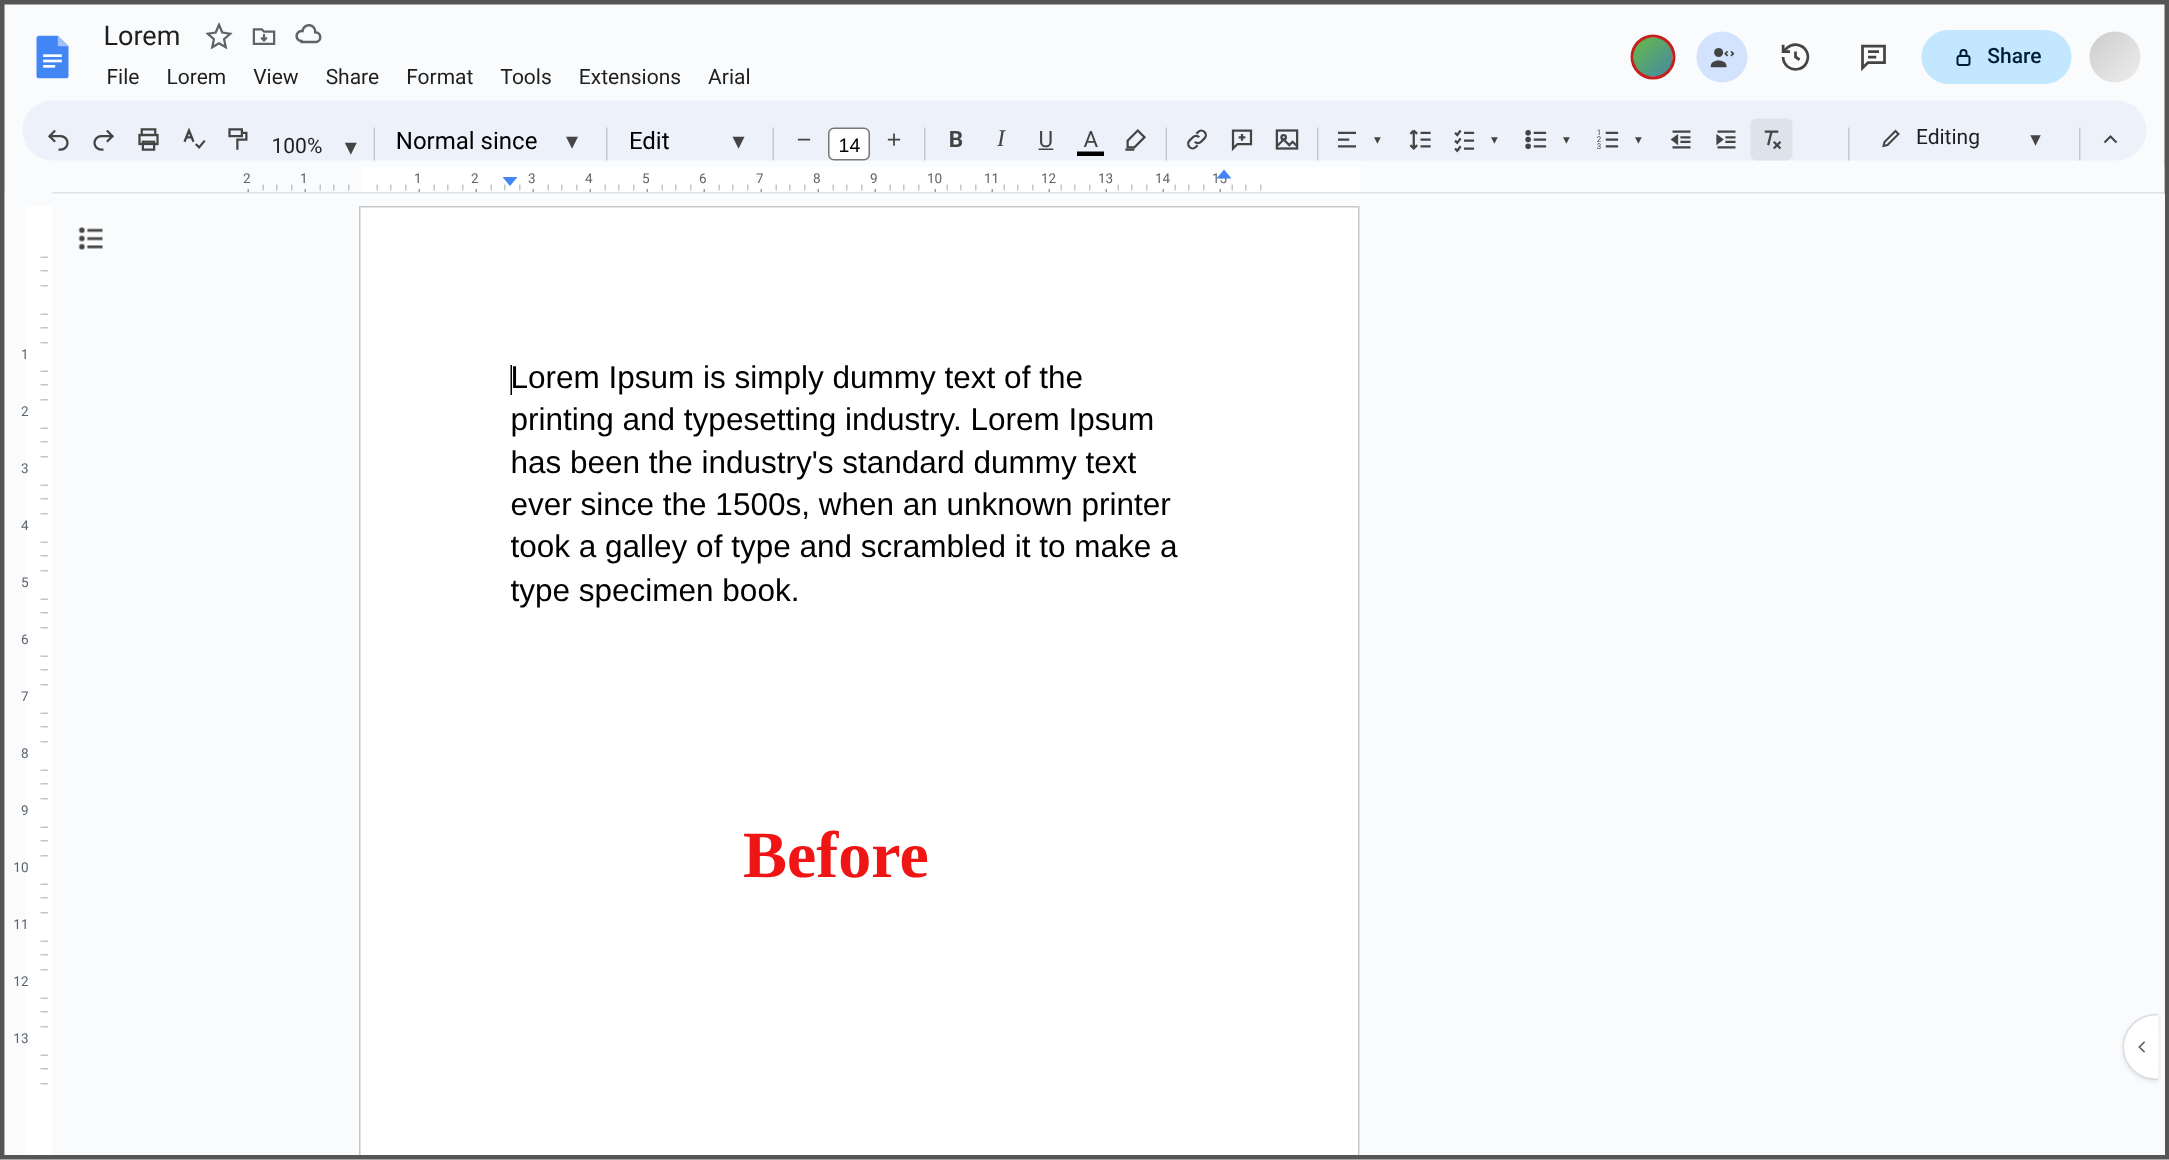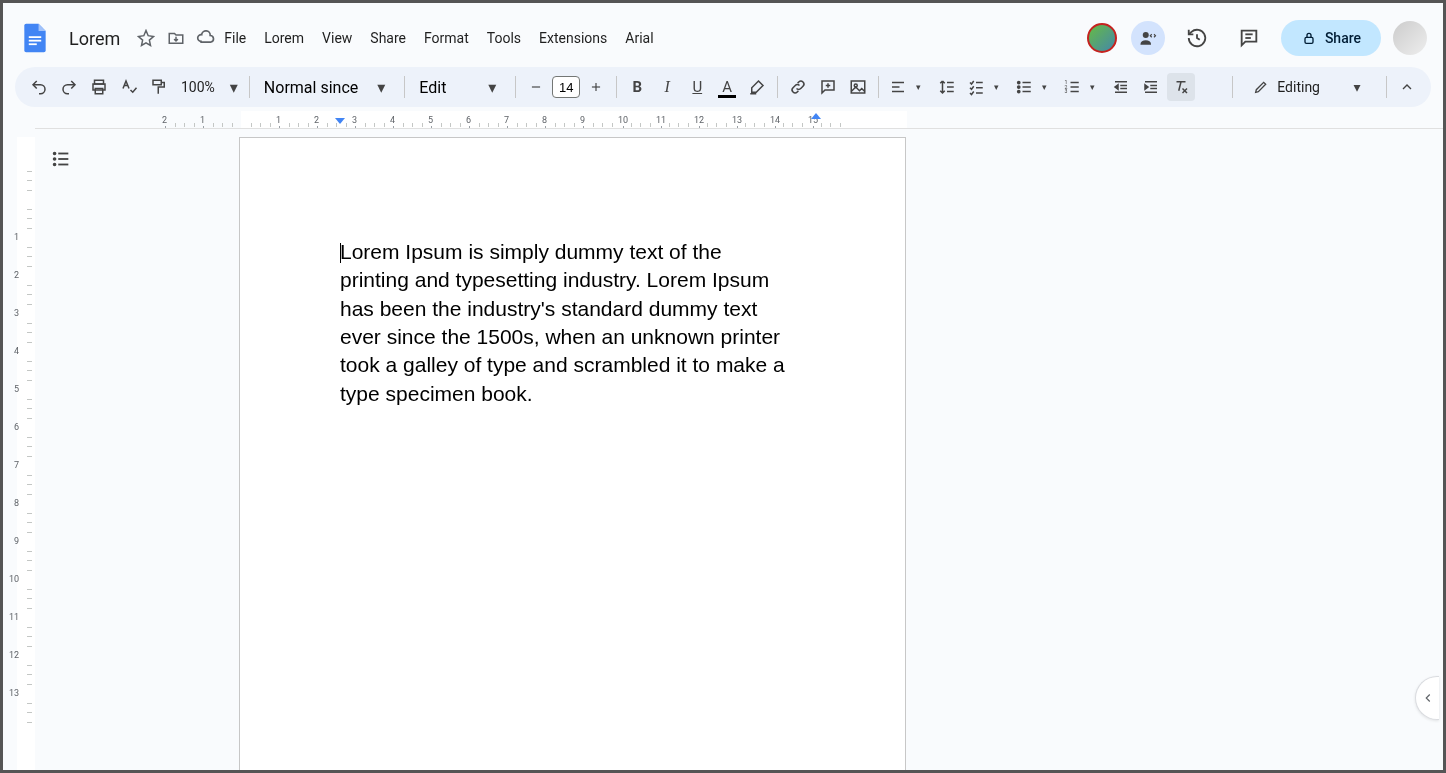--- a/index.html
+++ b/index.html
@@ -18,21 +18,21 @@
     align-items: center;
     height: 64px;
     padding: 6px 12px 0 12px;
   }
   .docs-logo {
     width: 40px; height: 40px;
     display:flex;align-items:center;justify-content:center;
     margin-right: 8px;
     border-radius: 50%;
   }
-  .titleblock { flex: 0 0 auto; display:flex;flex-direction:row;align-items:flex-end; }
+  .titleblock { flex: 0 0 auto; display:flex;flex-direction:column; }
   .titlerow { display:flex; align-items:center; gap:10px; height:28px;}
   .doc-title { font-size:18px; color:#1f1f1f; padding:2px 6px; border-radius:4px;}
   .title-icon { width:20px;height:20px; color:#5f6368; display:flex;align-items:center;justify-content:center;}
   .menubar { display:flex; gap:2px; height:28px; align-items:center;}
   .menu-item { font-size:14px; color:#1f1f1f; padding:4px 8px; border-radius:4px; cursor:pointer;}
   .titlebar-spacer{flex:1;}
   .titlebar-right{display:flex;align-items:center;gap:12px;padding-right:4px;}
   .circ-btn{width:40px;height:40px;border-radius:50%;display:flex;align-items:center;justify-content:center;color:#444;cursor:pointer;}
   .avatar{width:32px;height:32px;border-radius:50%;background:#aaa;}
   .avatar.collab{width:30px;height:30px;border:2px solid #c5221f;background:linear-gradient(135deg,#6b4,#48a);}
@@ -45,21 +45,21 @@
     padding:10px 20px;border-radius:40px;cursor:pointer;
   }
   .anon-badge{width:34px;height:34px;border-radius:50%;background:#d3e3fd;display:flex;align-items:center;justify-content:center;color:#444;}
   .user-avatar{width:34px;height:34px;border-radius:50%;background:linear-gradient(135deg,#ccc,#eee);}
   
   .toolbar-wrap{padding:0 12px 4px 12px;}
   .toolbar{
     background:#edf2fa;
     border-radius:24px;
     height:40px;
-    display:flex;align-items:center;
+    display:flex;align-items:flex-end;
     padding:0 10px;
     gap:2px;
   }
   .tb-btn{
     min-width:28px;height:28px;border-radius:4px;
     display:flex;align-items:center;justify-content:center;
     color:#444;cursor:pointer;padding:0 4px;
   }
   .tb-sep{width:1px;height:22px;background:#c7c7c7;margin:0 4px;}
   .tb-text{font-size:14px;color:#1f1f1f;padding:0 6px;}
@@ -564,20 +564,21 @@
         <div class="vt-major" style="top: 559px;">13</div>
         <div class="vt-minor" style="top: 573.5px;"></div>
         <div class="vt-minor" style="top: 583px;"></div>
         <div class="vt-minor" style="top: 592.5px;"></div>
       </div>
   </div>
   <div class="canvas-wrap">
     <div class="page">
       <div class="page-content"><span class="cursor-line"></span><span>Lorem Ipsum is simply dummy text of the printing and typesetting industry. Lorem Ipsum has been the industry's standard dummy text ever since the 1500s, when an unknown printer took a galley of type and scrambled it to make a type specimen book.</span></div>
     </div>
+    <div class="annotation">Before</div>
   </div>
 </div>
 
 <div class="outline-btn">
   <svg width="22" height="22" viewBox="0 0 24 24" stroke="#444" stroke-width="2" fill="none">
       <circle cx="5" cy="6" r="1" fill="#444"></circle>
       <line x1="9" y1="6" x2="20" y2="6"></line>
       <circle cx="5" cy="12" r="1" fill="#444"></circle>
       <line x1="9" y1="12" x2="20" y2="12"></line>
       <circle cx="5" cy="18" r="1" fill="#444"></circle>

